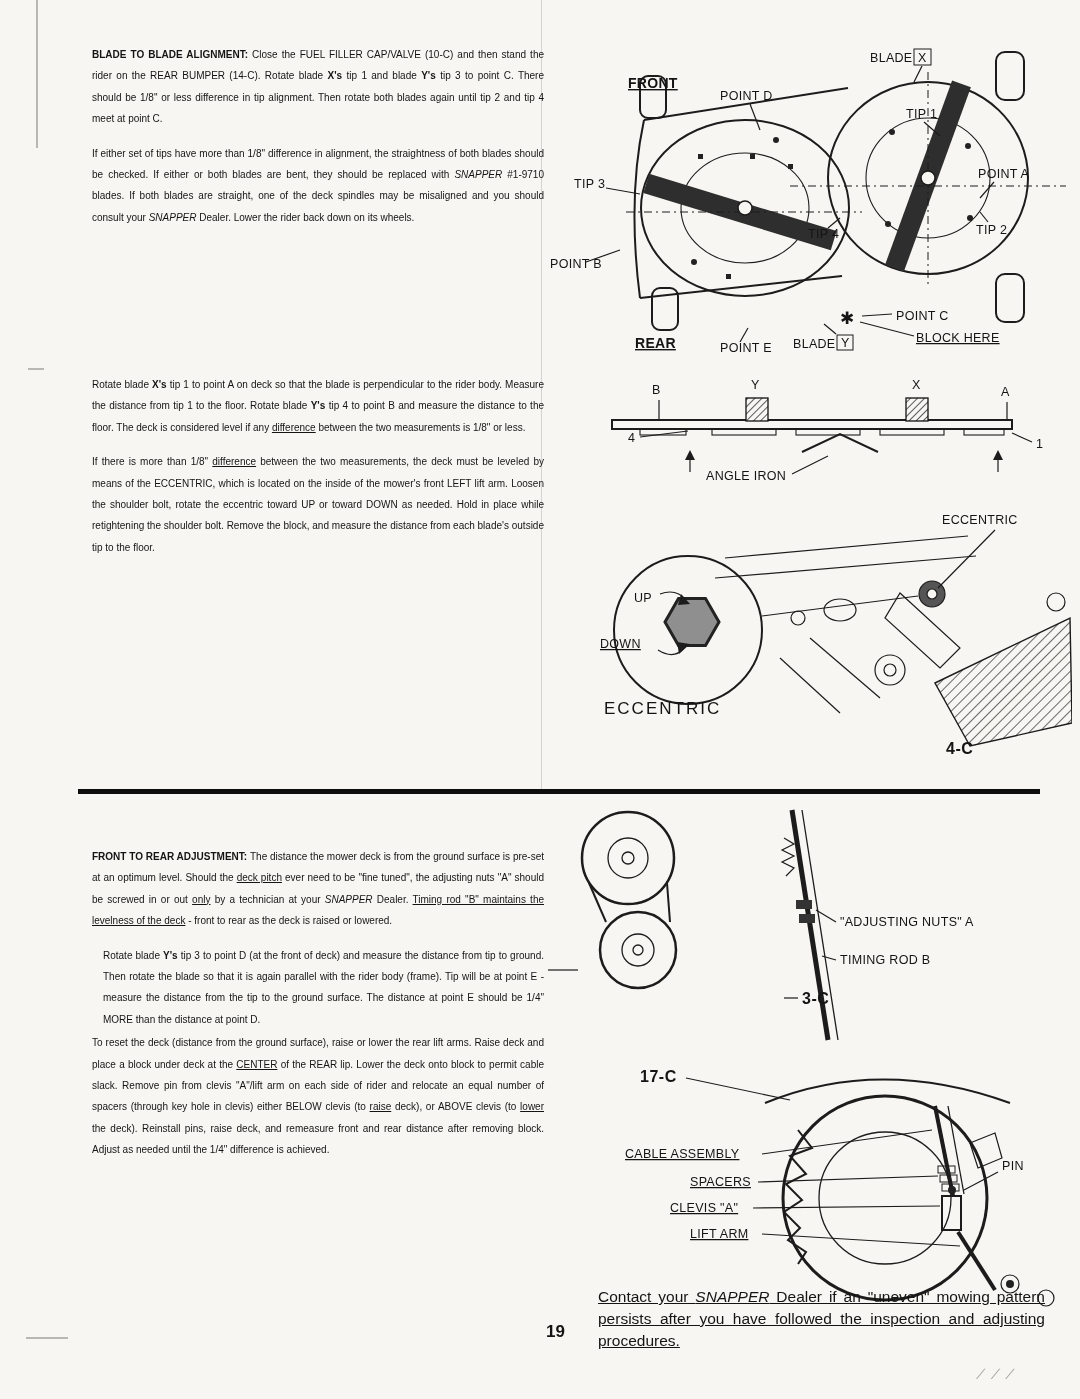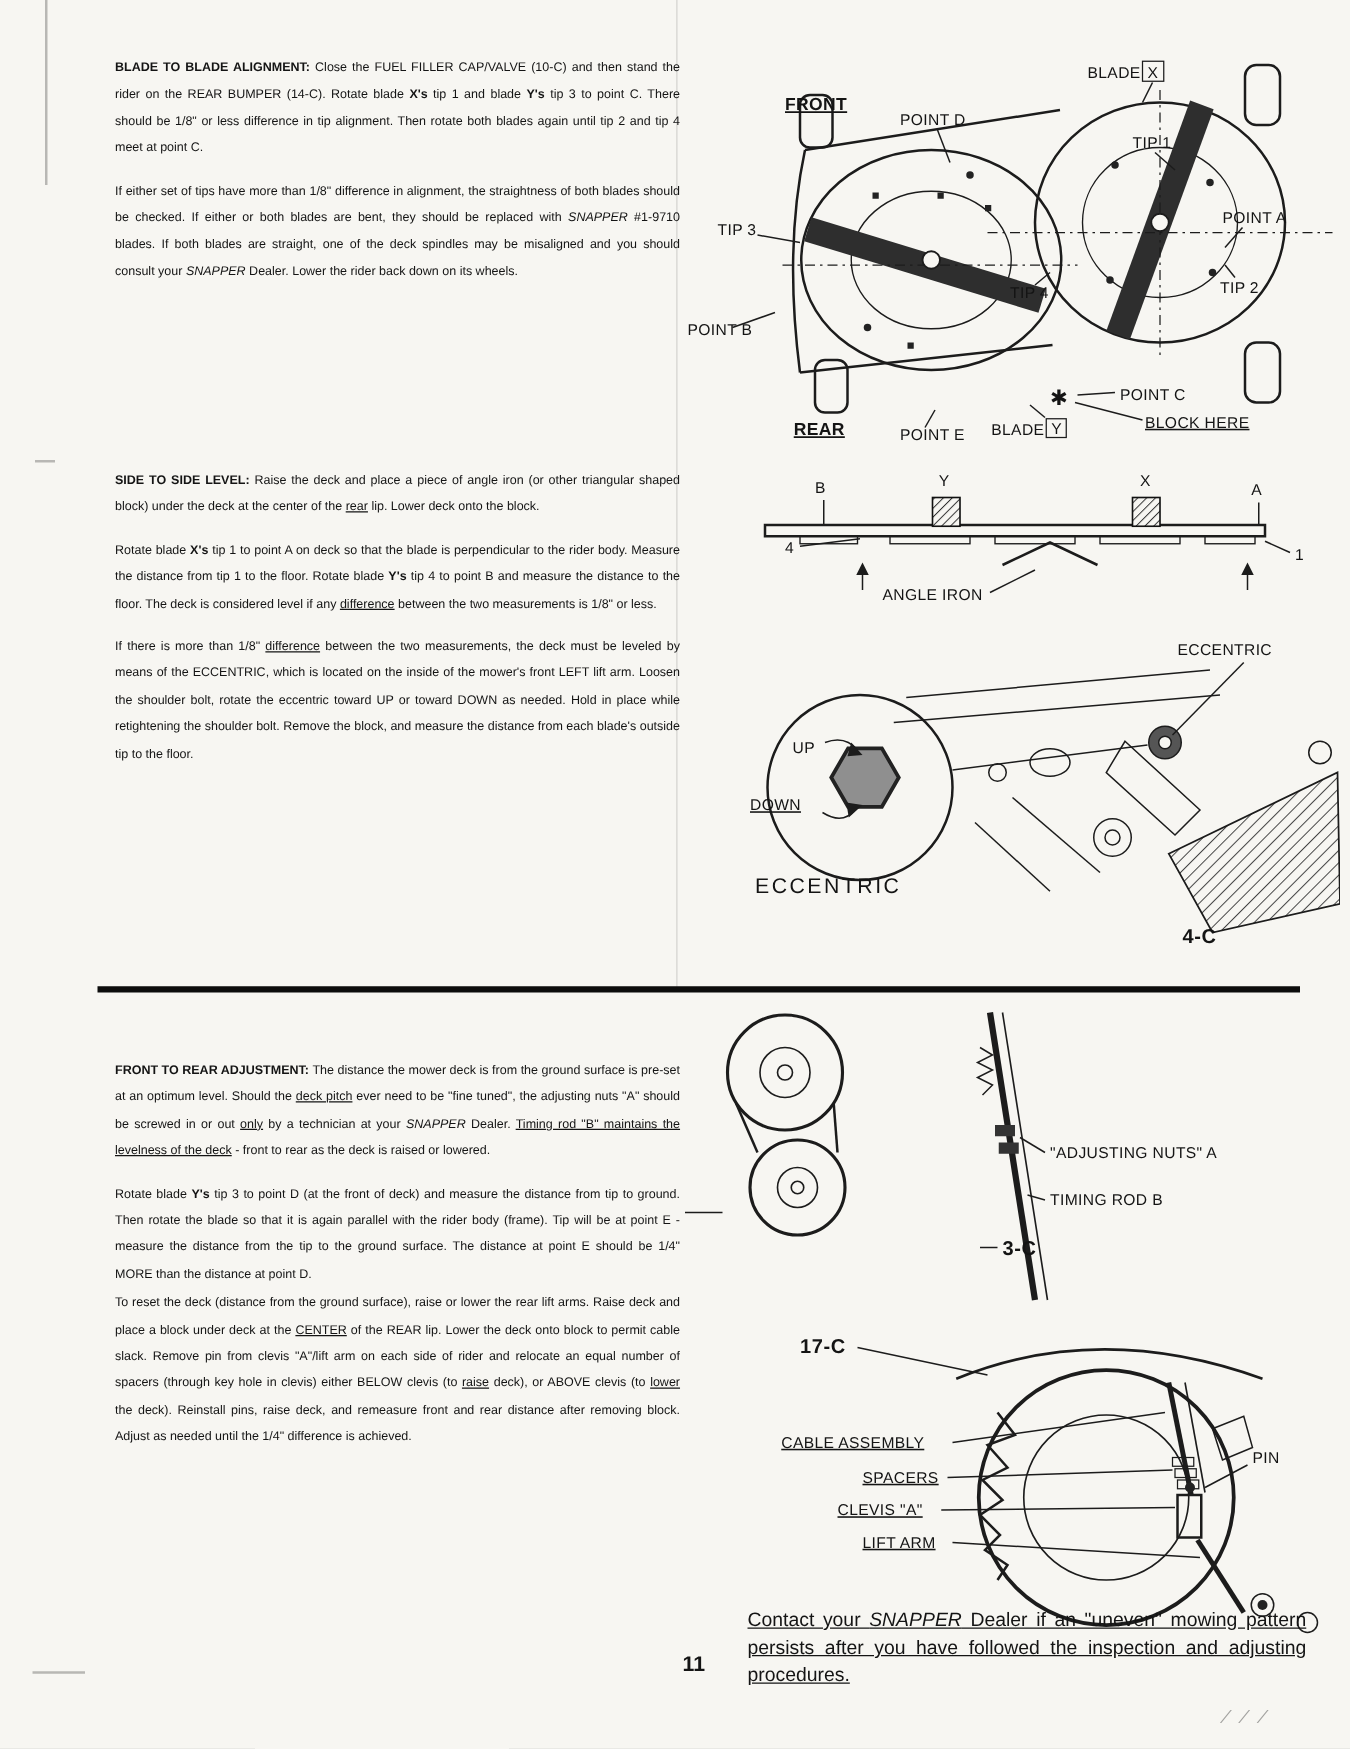--- a/index.html
+++ b/index.html
@@ -1,20 +1,20 @@
 <!DOCTYPE html>
 <html><head>
 <meta charset="utf-8">
 <style>
   html,body{margin:0;padding:0;background:#d8d6d2;}
   .page{position:relative;width:1080px;height:1399px;background:#f7f6f2;
         font-family:"Liberation Sans",sans-serif;color:#141414;overflow:hidden;}
   .col{position:absolute;left:92px;width:452px;}
   p.para{margin:0 0 13px 0;text-align:justify;font-size:10px;line-height:21.4px;}
-  p.tight{margin-bottom:2px;}
+  p.tight{margin-bottom:2px;margin-left:11px;}
   .b{font-weight:bold}.i{font-style:italic}.u{text-decoration:underline}
   .divider{position:absolute;left:78px;top:789px;width:962px;height:5px;background:#0d0d0d;}
   .closing{position:absolute;left:598px;top:1286px;width:447px;font-size:15.5px;
            line-height:22px;text-align:justify;margin:0;text-decoration:underline;}
   .pagenum{position:absolute;left:546px;top:1322px;font-weight:bold;font-size:17px;}
   .diag{position:absolute;}
   svg text{font-family:"Liberation Sans",sans-serif;fill:#141414;font-size:12.5px;letter-spacing:.3px;}
   svg text.h{font-size:14px;font-weight:bold;}
   svg text.fig{font-size:16px;font-weight:bold;letter-spacing:.5px;}
   svg text.t{font-size:17px;letter-spacing:2px;}
@@ -34,21 +34,20 @@
   <div class="artifact" style="left:26px;top:1337px;width:42px;height:2px;"></div>
   <div class="artifact" style="left:541px;top:0;width:1px;height:790px;opacity:.55;"></div>
   <div class="pencil" style="left:980px;top:1365px;">∕ ∕ ∕</div>
 
   <div class="col" style="top:44px;">
     <p class="para"><span class="b">BLADE TO BLADE ALIGNMENT: </span><span>Close the FUEL FILLER CAP/VALVE (10-C) and then stand the rider on the REAR BUMPER (14-C). Rotate blade </span><span class="b">X's</span><span> tip 1 and blade </span><span class="b">Y's</span><span> tip 3 to point C. There should be 1/8" or less difference in tip alignment. Then rotate both blades again until tip 2 and tip 4 meet at point C.</span></p>
     <p class="para"><span>If either set of tips have more than 1/8" difference in alignment, the straightness of both blades should be checked. If either or both blades are bent, they should be replaced with </span><span class="i">SNAPPER</span><span> #1-9710 blades. If both blades are straight, one of the deck spindles may be misaligned and you should consult your </span><span class="i">SNAPPER</span><span> Dealer. Lower the rider back down on its wheels.</span></p>
   </div>
 
   <div class="col" style="top:374px;">
-    <p class="para"><span class="b">SIDE TO SIDE LEVEL: </span><span>Raise the deck and place a piece of angle iron (or other triangular shaped block) under the deck at the center of the </span><span class="u">rear</span><span> lip. Lower deck onto the block.</span></p>
     <p class="para"><span>Rotate blade </span><span class="b">X's</span><span> tip 1 to point A on deck so that the blade is perpendicular to the rider body. Measure the distance from tip 1 to the floor. Rotate blade </span><span class="b">Y's</span><span> tip 4 to point B and measure the distance to the floor. The deck is considered level if any </span><span class="u">difference</span><span> between the two measurements is 1/8" or less.</span></p>
     <p class="para"><span>If there is more than 1/8" </span><span class="u">difference</span><span> between the two measurements, the deck must be leveled by means of the ECCENTRIC, which is located on the inside of the mower's front LEFT lift arm. Loosen the shoulder bolt, rotate the eccentric toward UP or toward DOWN as needed. Hold in place while retightening the shoulder bolt. Remove the block, and measure the distance from each blade's outside tip to the floor.</span></p>
   </div>
 
   <div class="divider"></div>
 
   <div class="col" style="top:846px;">
     <p class="para"><span class="b">FRONT TO REAR ADJUSTMENT: </span><span>The distance the mower deck is from the ground surface is pre-set at an optimum level. Should the </span><span class="u">deck pitch</span><span> ever need to be "fine tuned", the adjusting nuts "A" should be screwed in or out </span><span class="u">only</span><span> by a technician at your </span><span class="i">SNAPPER</span><span> Dealer. </span><span class="u">Timing rod "B" maintains the levelness of the deck</span><span> - front to rear as the deck is raised or lowered.</span></p>
     <p class="para tight"><span>Rotate blade </span><span class="b">Y's</span><span> tip 3 to point D (at the front of deck) and measure the distance from tip to ground. Then rotate the blade so that it is again parallel with the rider body (frame). Tip will be at point E - measure the distance from the tip to the ground surface. The distance at point E should be 1/4" MORE than the distance at point D.</span></p>
     <p class="para"><span>To reset the deck (distance from the ground surface), raise or lower the rear lift arms. Raise deck and place a block under deck at the </span><span class="u">CENTER</span><span> of the REAR lip. Lower the deck onto block to permit cable slack. Remove pin from clevis "A"/lift arm on each side of rider and relocate an equal number of spacers (through key hole in clevis) either BELOW clevis (to </span><span class="u">raise</span><span> deck), or ABOVE clevis (to </span><span class="u">lower</span><span> the deck). Reinstall pins, raise deck, and remeasure front and rear distance after removing block. Adjust as needed until the 1/4" difference is achieved.</span></p>
@@ -265,15 +264,15 @@
     </g>
     <text class="fig" x="100" y="34">17-C</text>
     <text class="u" x="85" y="110">CABLE ASSEMBLY</text>
     <text class="u" x="150" y="138">SPACERS</text>
     <text x="462" y="122">PIN</text>
     <text class="u" x="130" y="164">CLEVIS "A"</text>
     <text class="u" x="150" y="190">LIFT ARM</text>
   </svg>
 
   <p class="closing"><span>Contact your </span><span class="i">SNAPPER</span><span> Dealer if an "uneven" mowing pattern persists after you have followed the inspection and adjusting procedures.</span></p>
-  <div class="pagenum">11</div>
+  <div class="pagenum">19</div>
 
 </div>
 
 </body></html>

